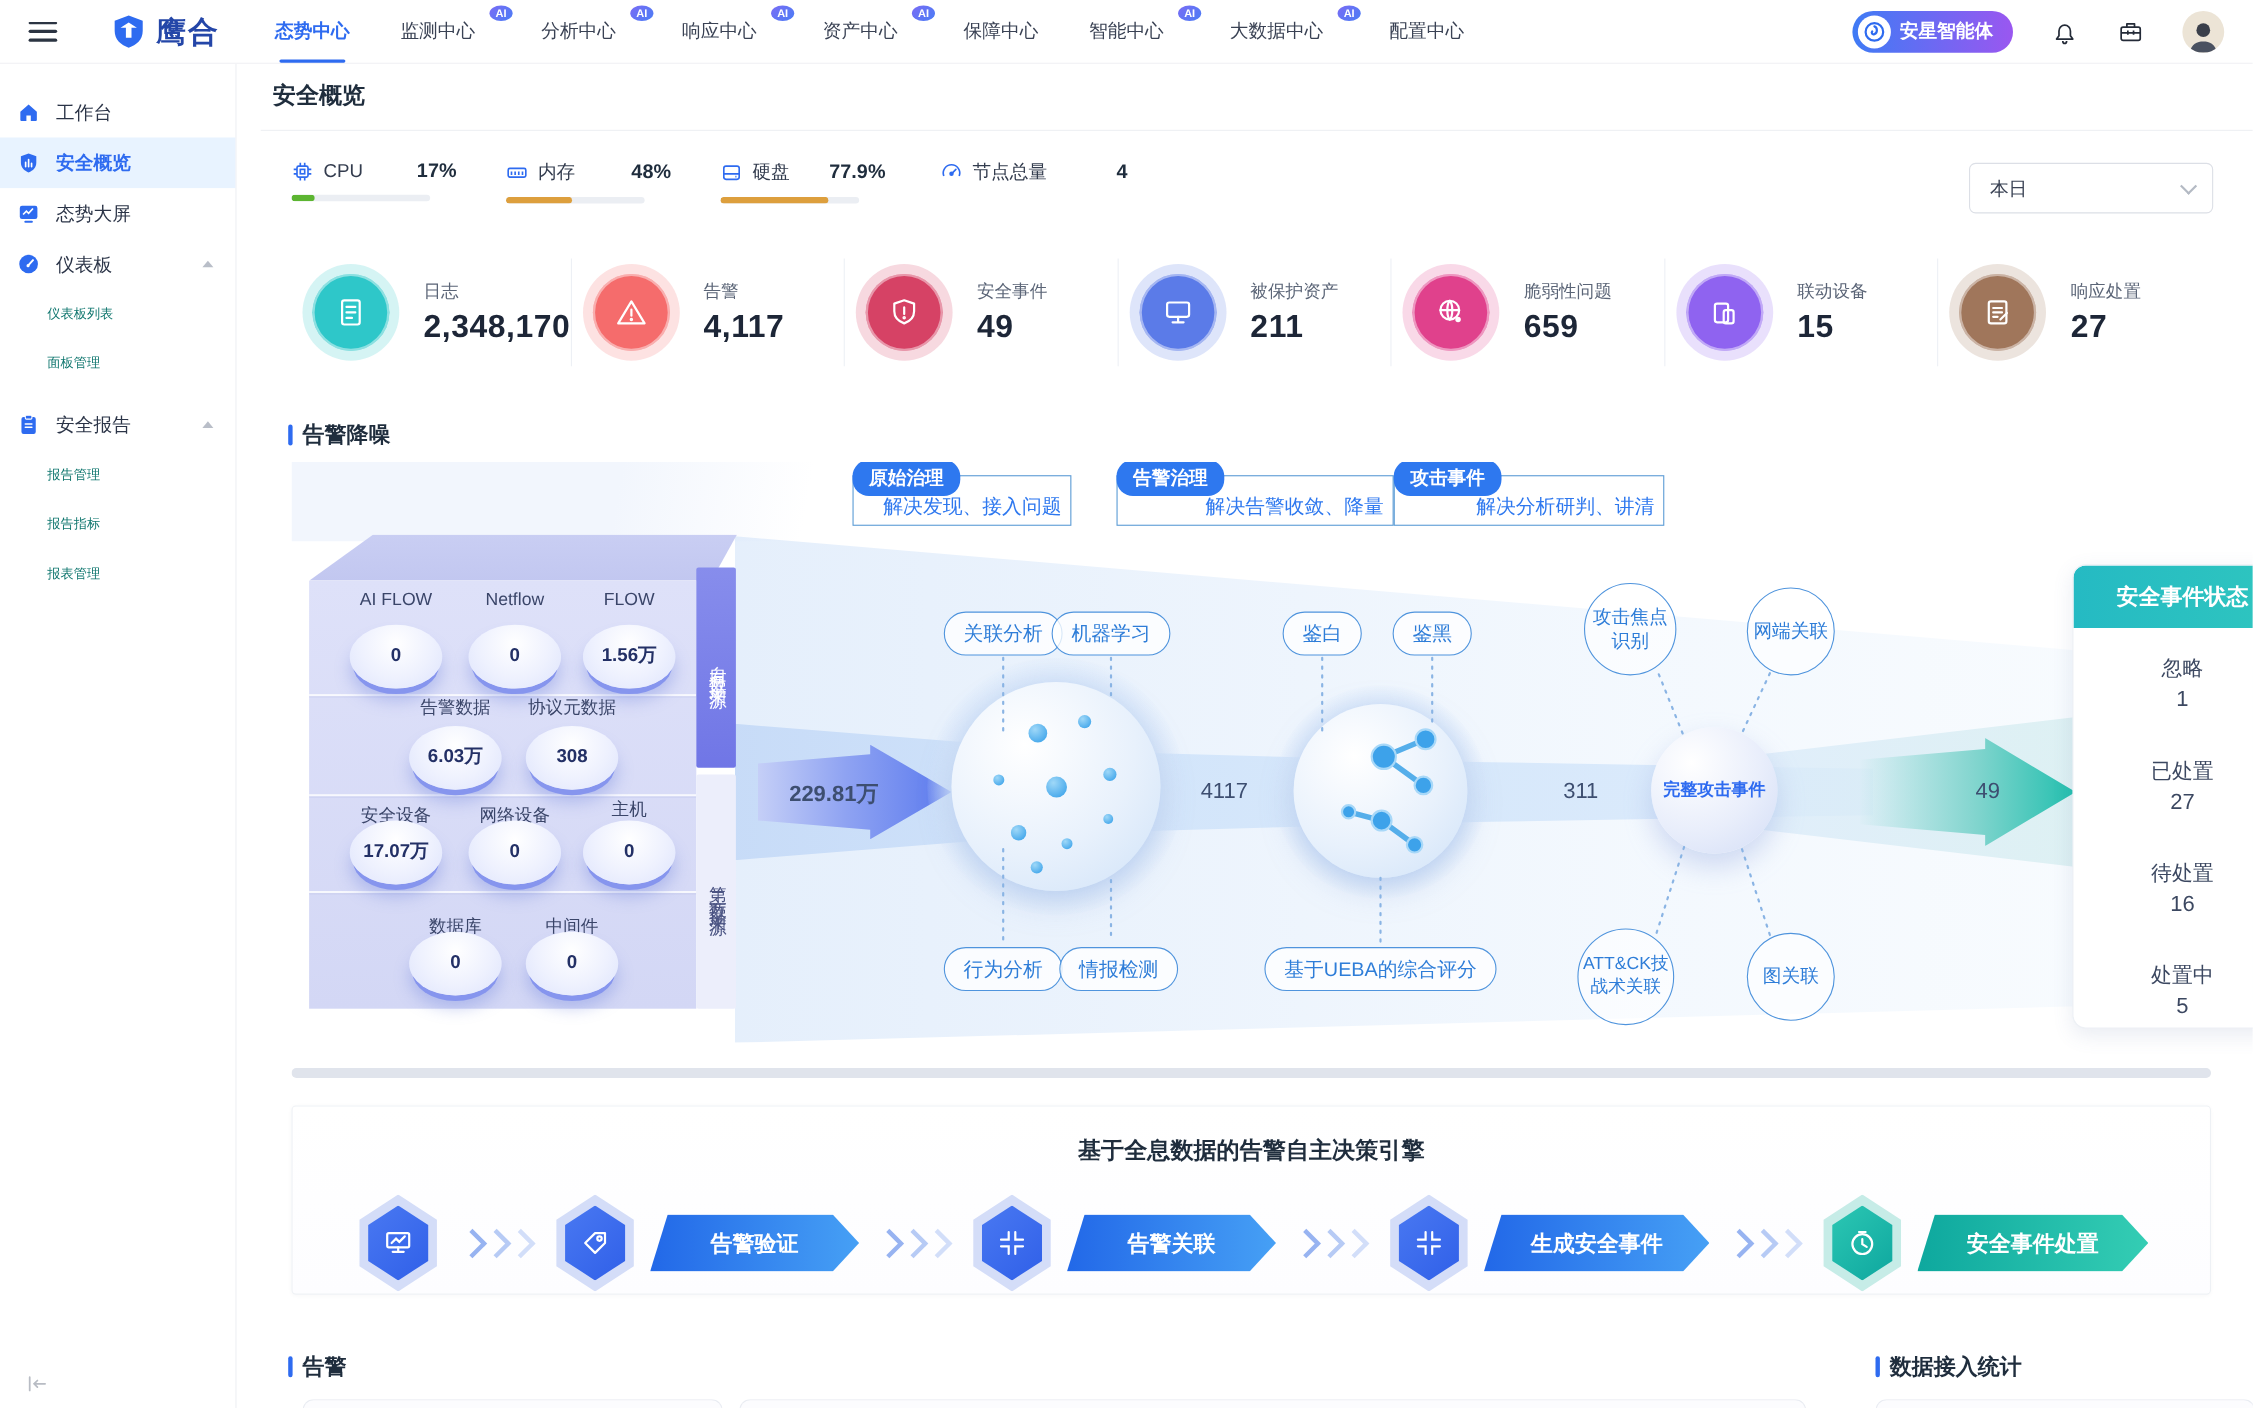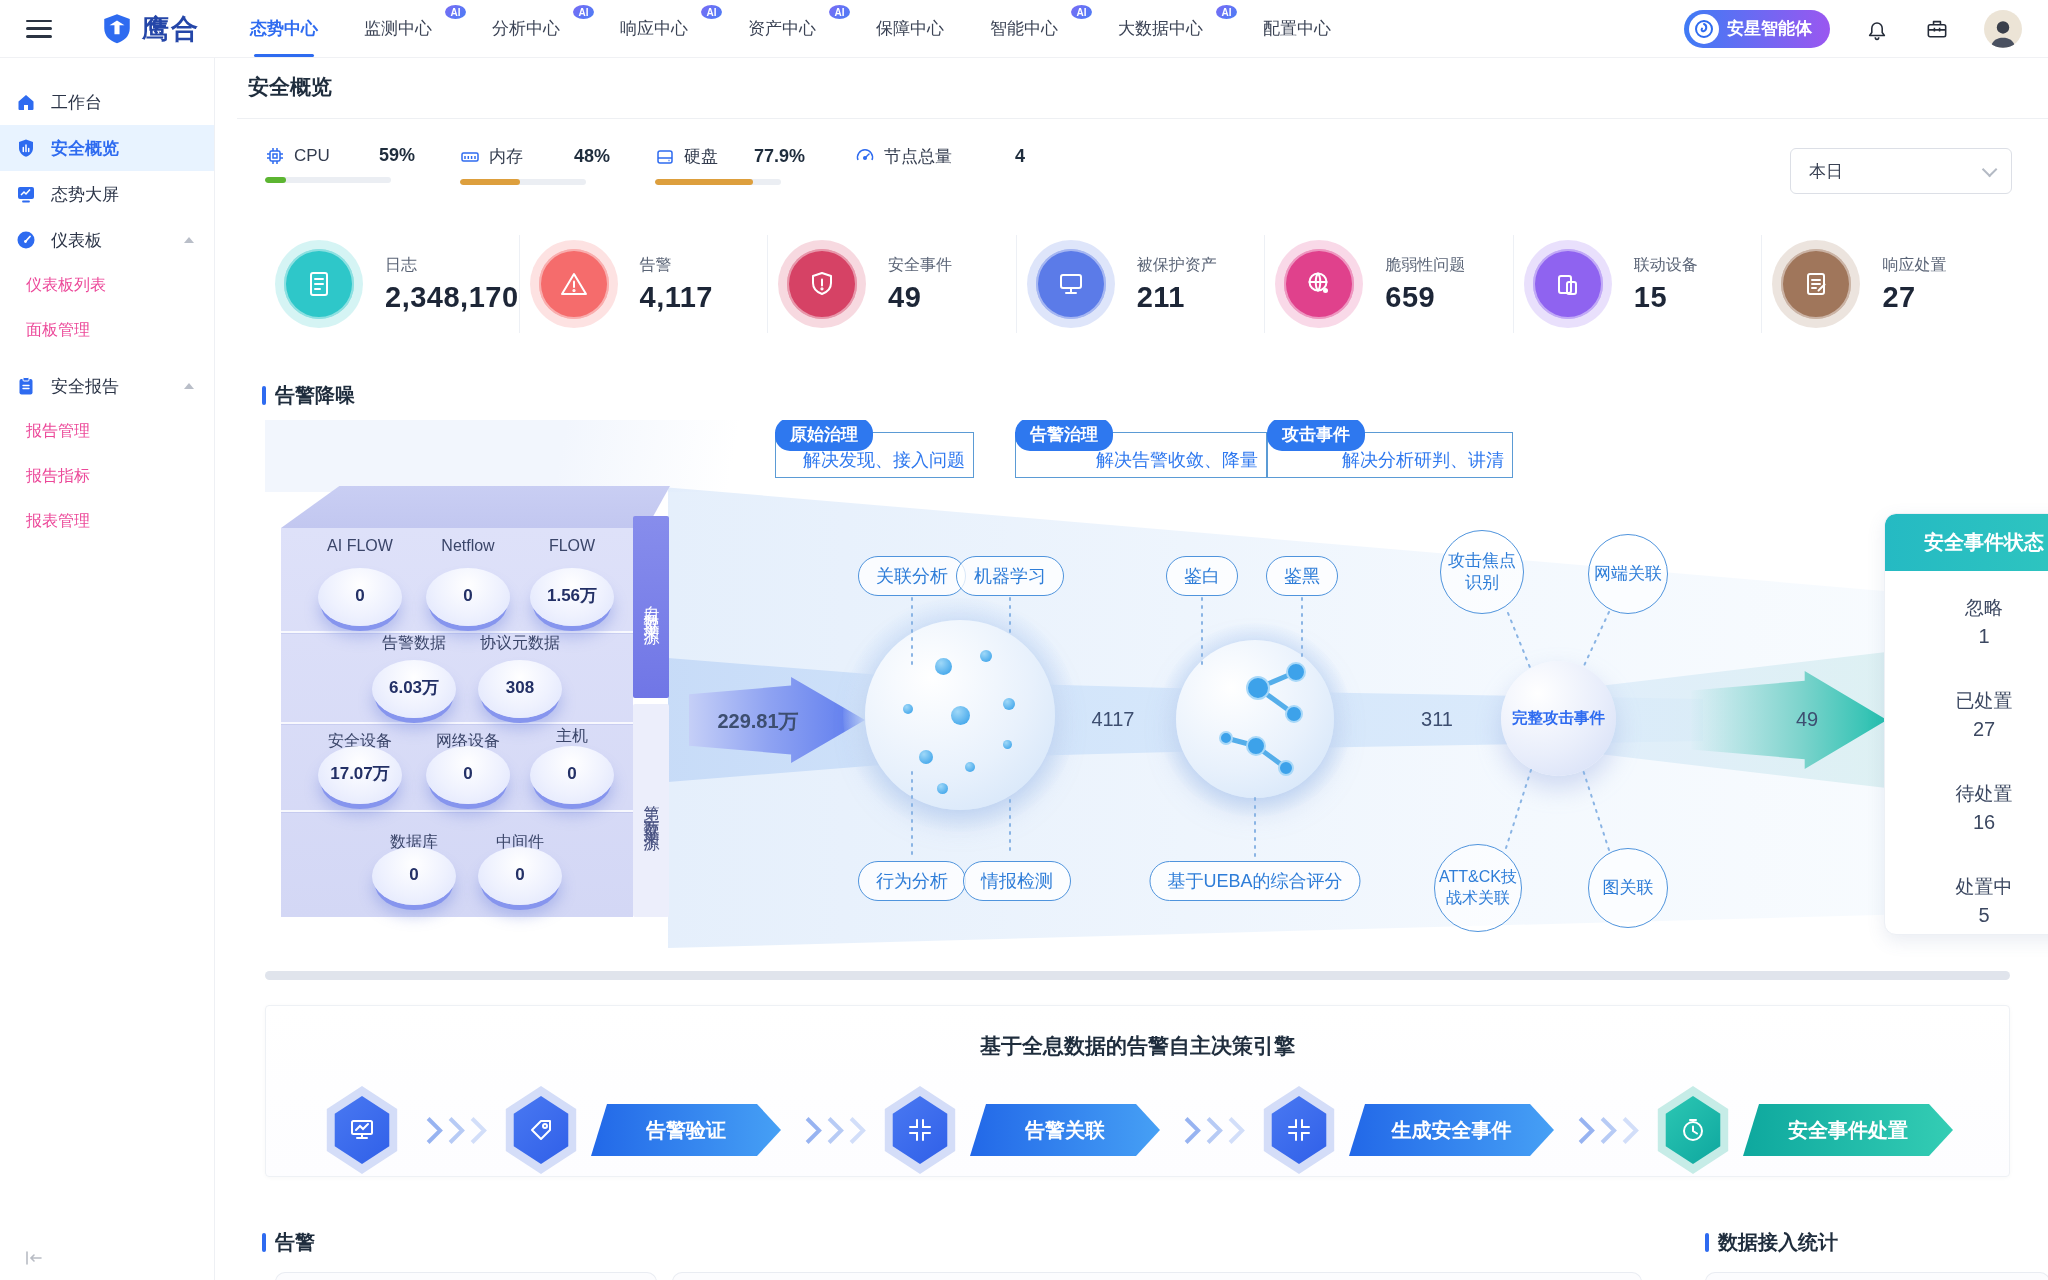--- a/index.html
+++ b/index.html
@@ -25,21 +25,21 @@
   .assistant{display:flex;align-items:center;gap:8px;height:38px;border-radius:19px;padding:0 18px 0 5px;
     background:linear-gradient(90deg,#3f7bf5,#9a57f0);cursor:pointer;}
   .assistant .orb{width:30px;height:30px;border-radius:50%;background:#fff;display:flex;align-items:center;justify-content:center;}
   .assistant .alabel{color:#fff;font-size:17px;font-weight:bold;}
   .hicon{cursor:pointer;}
   .avatar{width:38px;height:38px;border-radius:50%;background:#ece4d6;overflow:hidden;cursor:pointer;display:flex;align-items:flex-end;justify-content:center;}
   
   .sidebar{position:absolute;left:0;top:57px;width:215px;bottom:0;background:#fff;border-right:1px solid #eef0f4;padding-top:22px;box-sizing:border-box;z-index:20;}
   .side-item{height:46px;display:flex;align-items:center;gap:15px;padding-left:16px;font-size:17px;color:#2b3447;cursor:pointer;}
   .side-item .sicon{width:20px;height:20px;}
-  .side-item.child{padding-left:26px;font-size:16px;color:#ec4899;height:45px;}
+  .side-item.child{padding-left:43px;font-size:12px;color:#0f766e;height:45px;}
   .side-item.active{background:#e8f3ff;color:#2e6bf0;font-weight:bold;}
   .caret{width:0;height:0;border-left:5px solid transparent;border-right:5px solid transparent;border-bottom:6px solid #b9bec8;margin-left:auto;margin-right:20px;}
   .collapse-ic{position:absolute;left:24px;bottom:14px;cursor:pointer;}
   
   .main{position:absolute;left:215px;top:57px;width:1833px;height:1223px;background:#fff;}
   .page-title{position:absolute;left:33px;top:16px;font-size:21px;font-weight:bold;color:#1f2d3d;}
   .title-divider{position:absolute;left:22px;right:0;top:61px;height:1px;background:#eef0f3;}
   .sgroup{position:absolute;top:88px;width:150px;}
   .sgroup .row{display:flex;align-items:center;gap:9px;font-size:17px;color:#333c4e;}
   .sgroup .val{margin-left:auto;font-weight:bold;color:#1f2d3d;font-size:18px;}
@@ -292,21 +292,21 @@
   <div class="title-divider"></div>
 
   <div class="sgroup" style="left:50px;">
     <div class="row">
       <svg width="20" height="20" viewBox="0 0 20 20" fill="none" stroke="#2e6bf0" stroke-width="1.5">
           <rect x="5" y="5" width="10" height="10" rx="1.5"></rect>
           <rect x="8" y="8" width="4" height="4"></rect>
           <path d="M8 2v3M12 2v3M8 15v3M12 15v3M2 8h3M2 12h3M15 8h3M15 12h3"></path>
         </svg>
       <span>CPU</span>
-      <span class="val">59%</span>
+      <span class="val">17%</span>
     </div>
     <div class="pbar">
         <div class="green" style="width: 17%;"></div>
       </div>
   </div>
   <div class="sgroup" style="left:245px;">
     <div class="row">
       <svg width="20" height="20" viewBox="0 0 20 20" fill="none" stroke="#2e6bf0" stroke-width="1.5">
           <rect x="2" y="6" width="16" height="8" rx="1.5"></rect>
           <path d="M5 9v3M8.3 9v3M11.6 9v3M15 9v3"></path>

